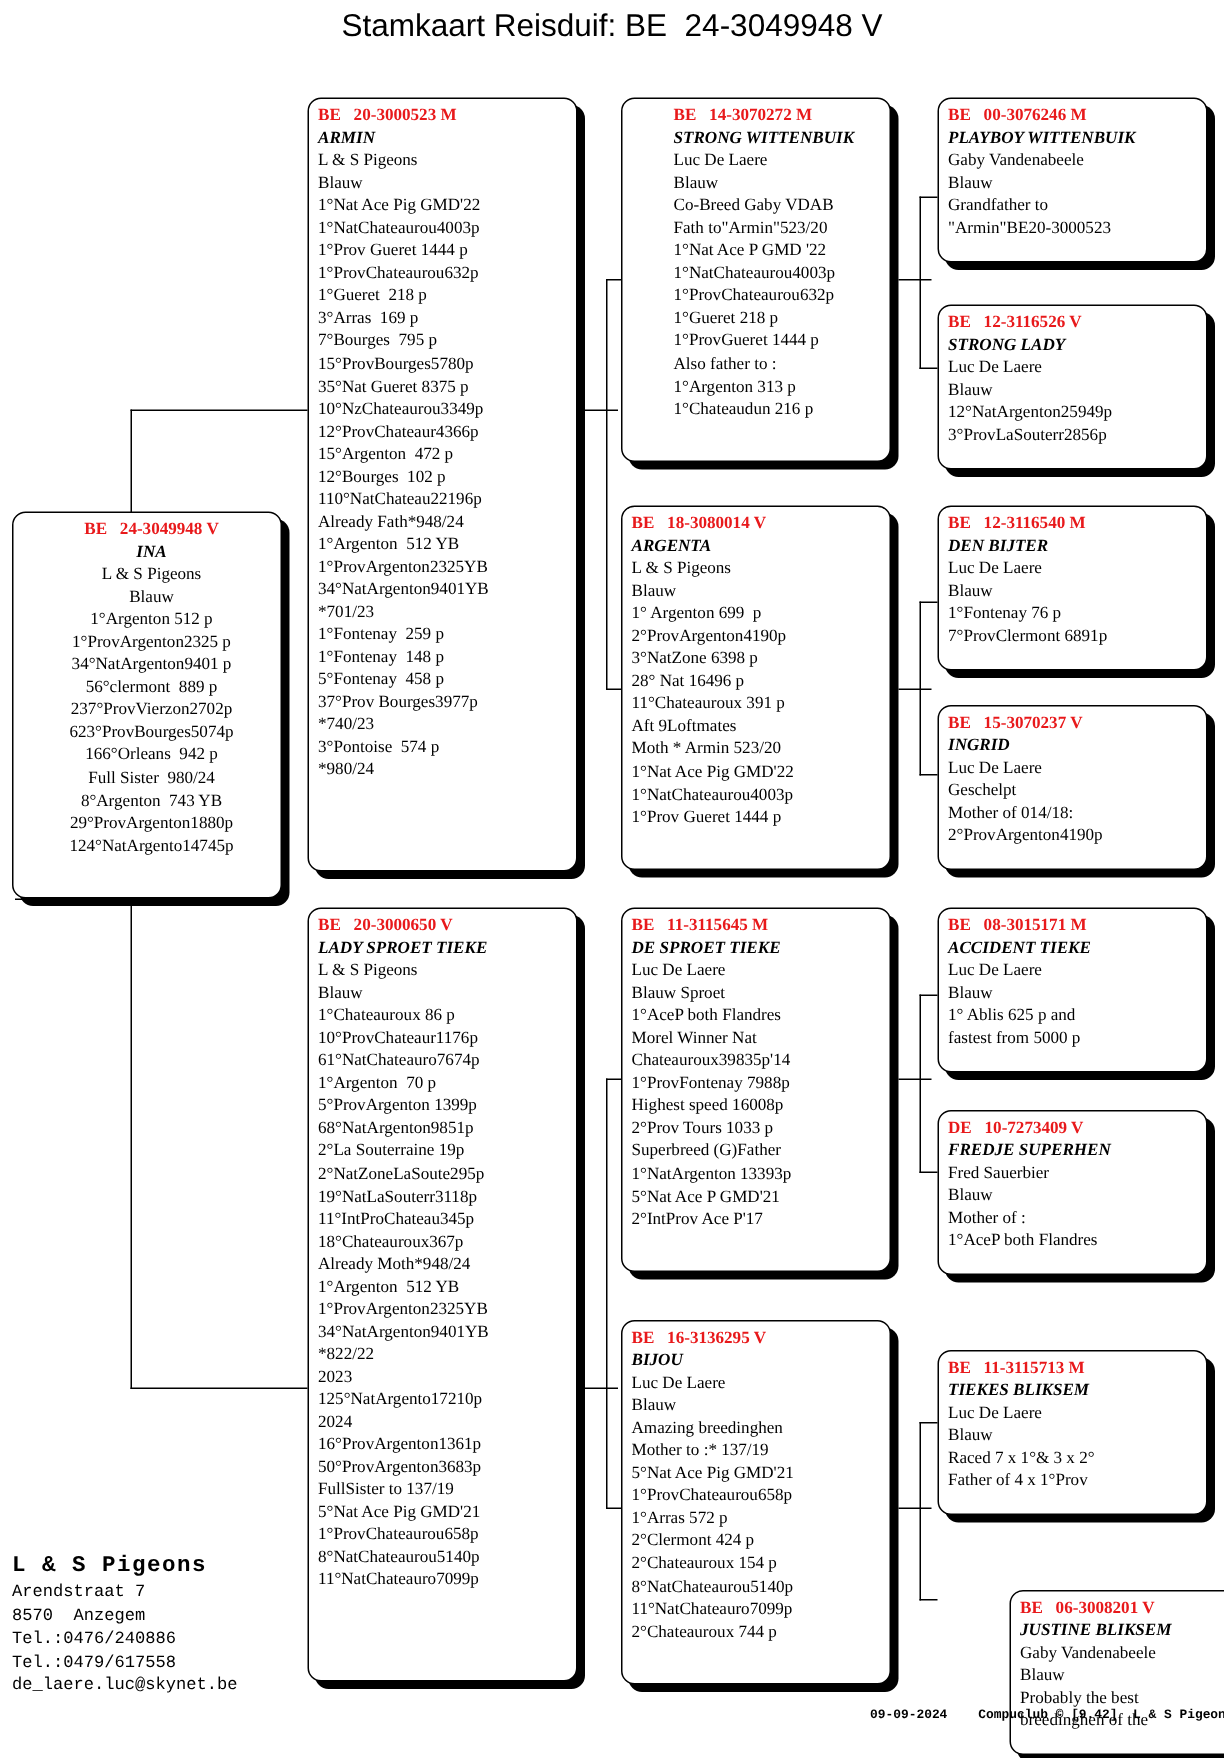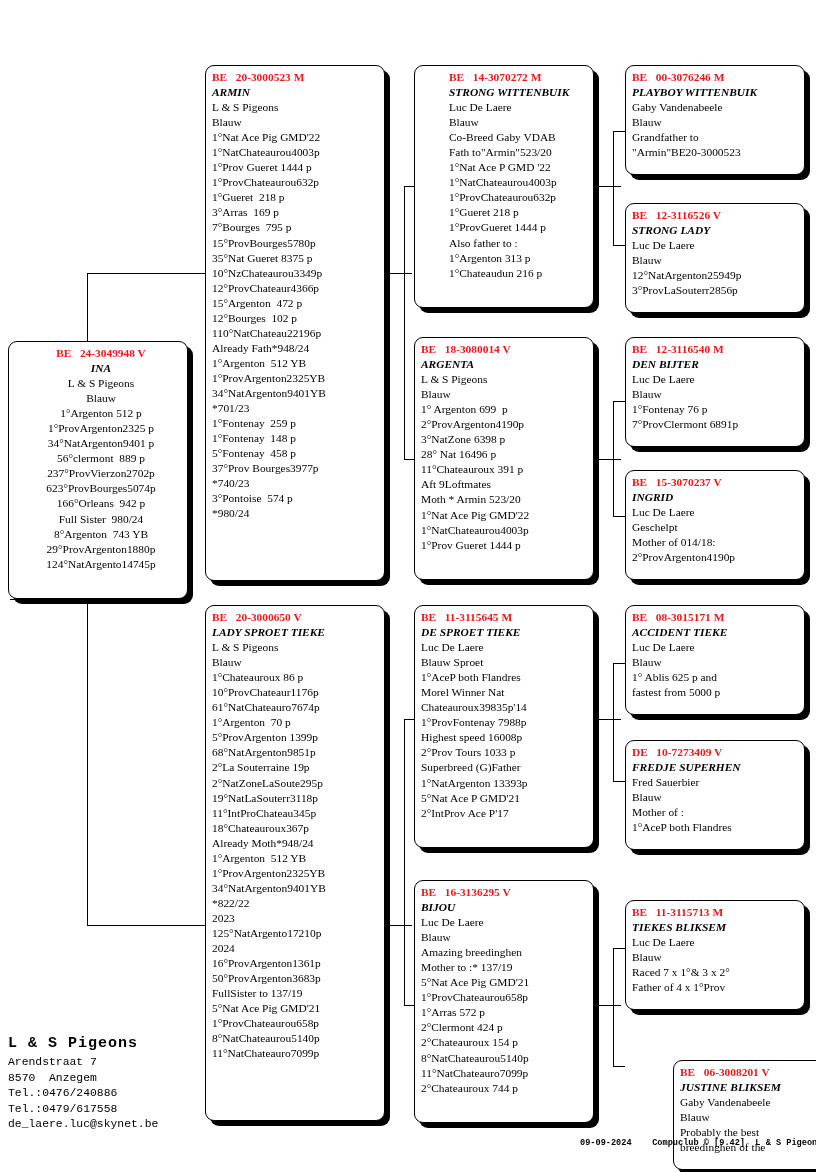--- a/index.html
+++ b/index.html
@@ -70,20 +70,21 @@
   .credits{
     position:absolute;left:580px;top:1138px;width:236px;
     font-size:8.6px;color:#000;white-space:pre;font-weight:bold;
   }
 </style>
 </head>
 <body>
 
 <div class="page">
 
+  <div class="title">Stamkaart Reisduif: BE  24-3049948 V</div>
 
   <div class="ln lnh" style="left:10px;top:599px;width:78px;"></div>
   <div class="ln lnv" style="left:87px;top:273px;height:653px;"></div>
   <div class="ln lnh" style="left:87px;top:273px;width:118px;"></div>
   <div class="ln lnh" style="left:87px;top:925px;width:118px;"></div>
 
   <div class="ln lnh" style="left:390px;top:273px;width:22px;"></div>
   <div class="ln lnv" style="left:404px;top:186px;height:274px;"></div>
   <div class="ln lnh" style="left:404px;top:186px;width:10px;"></div>
   <div class="ln lnh" style="left:404px;top:459px;width:10px;"></div>

